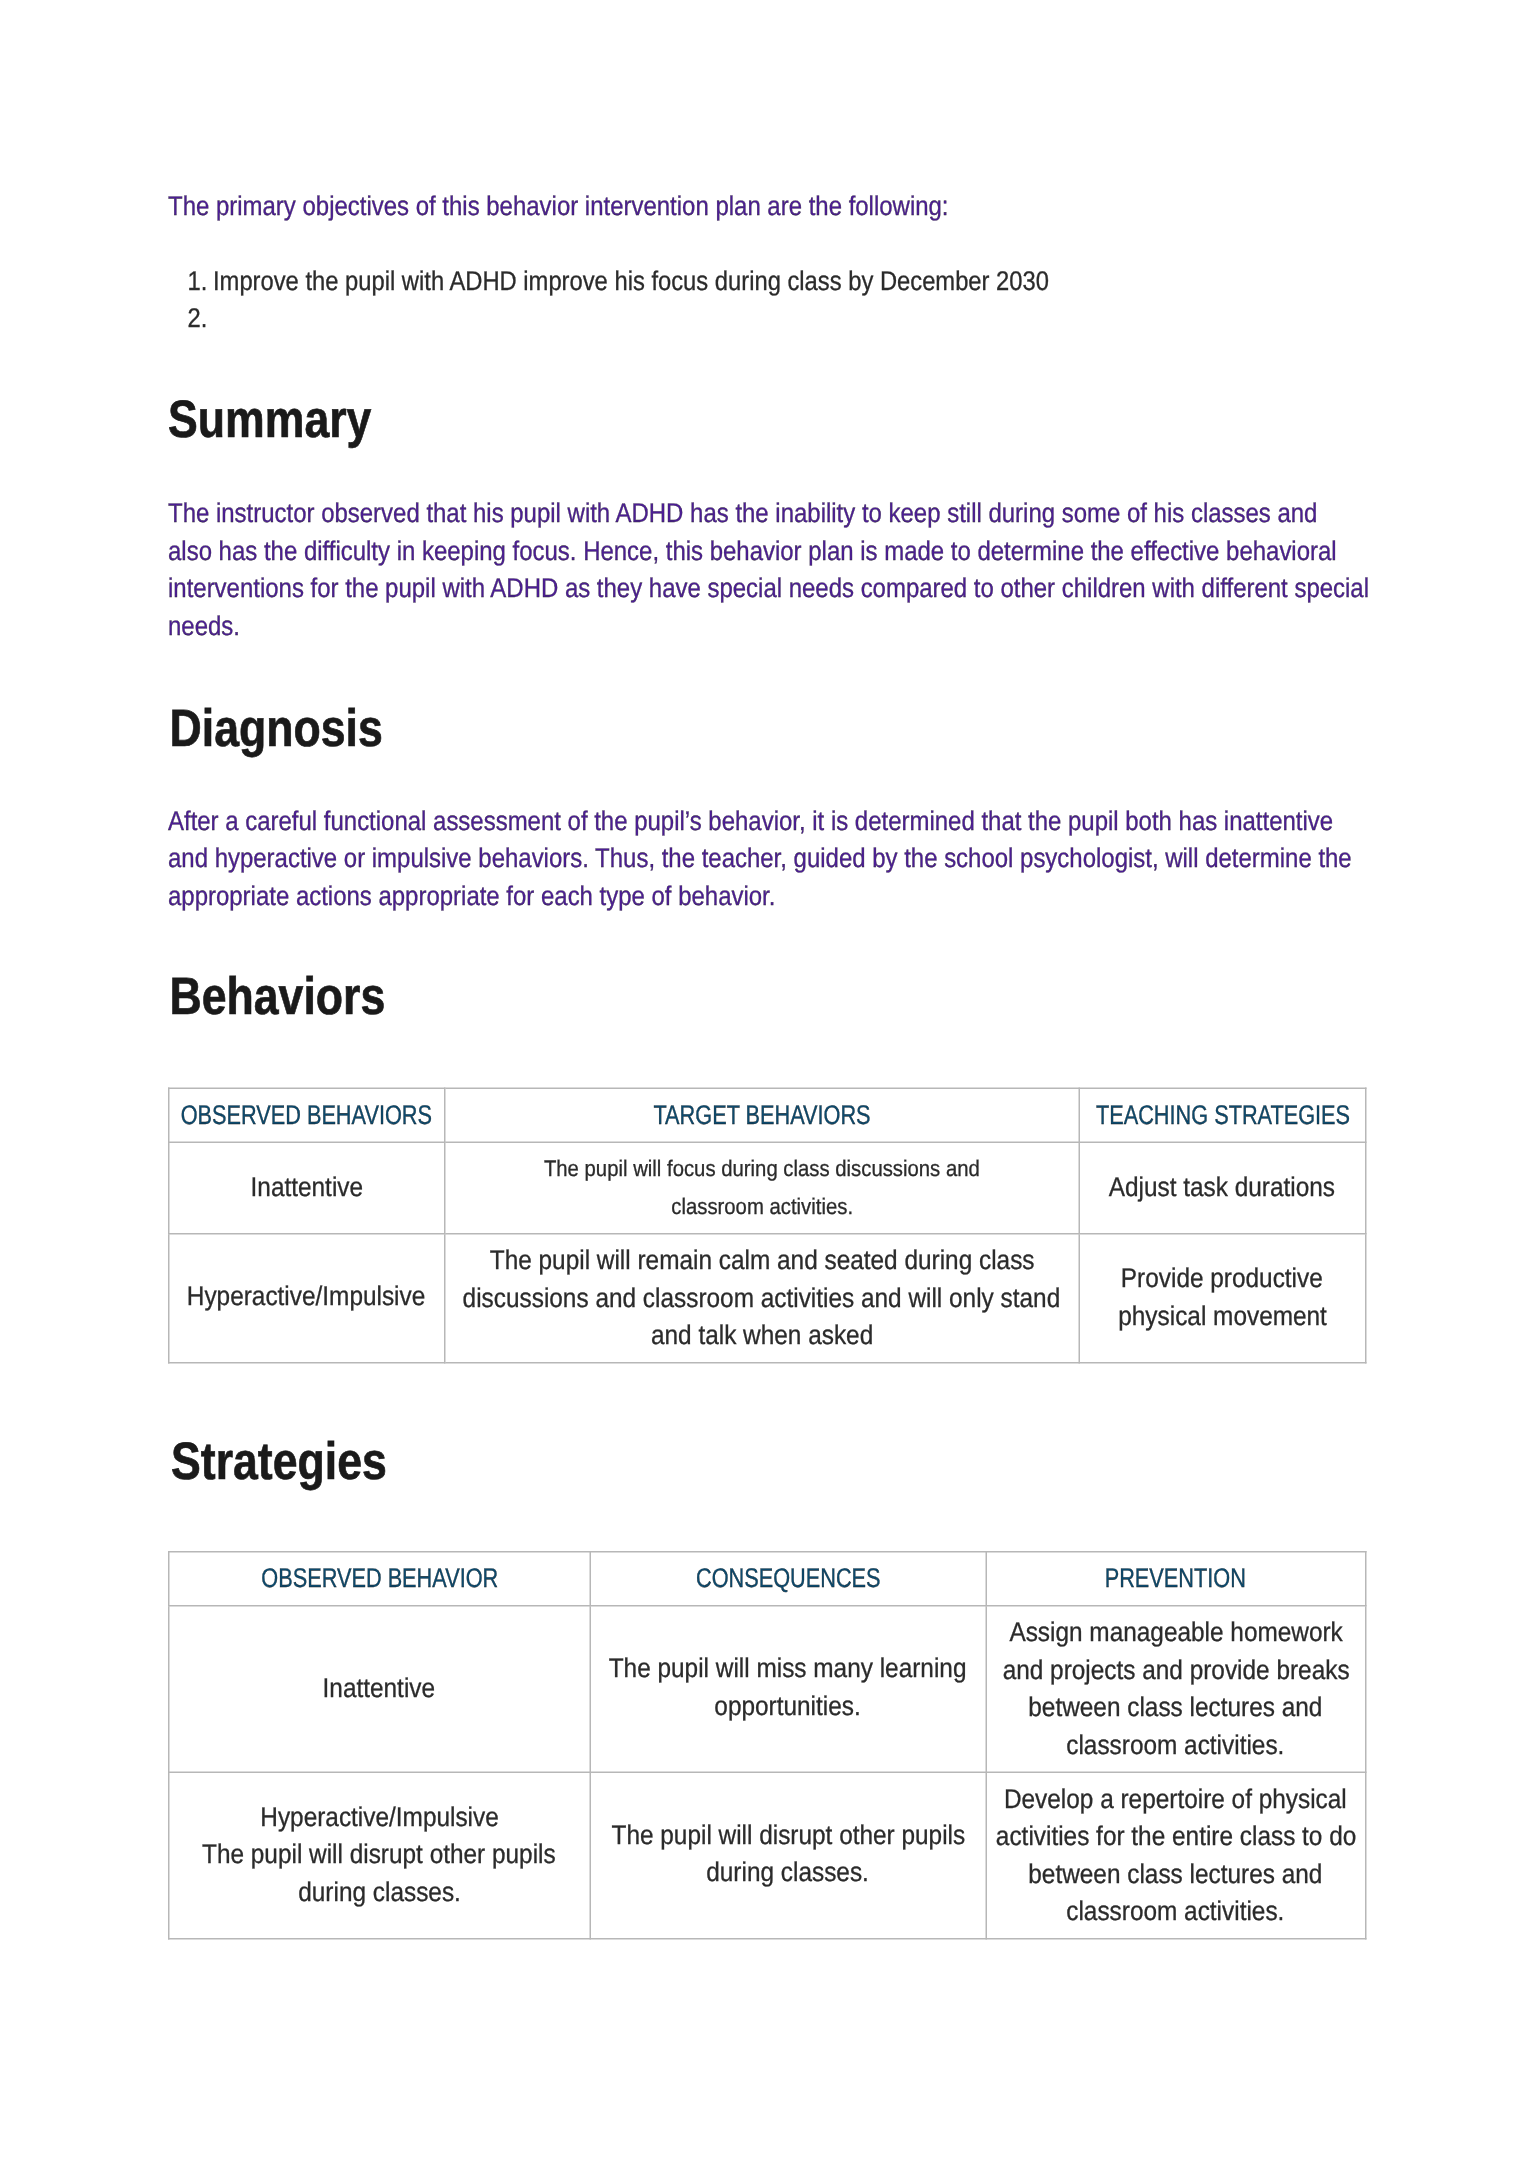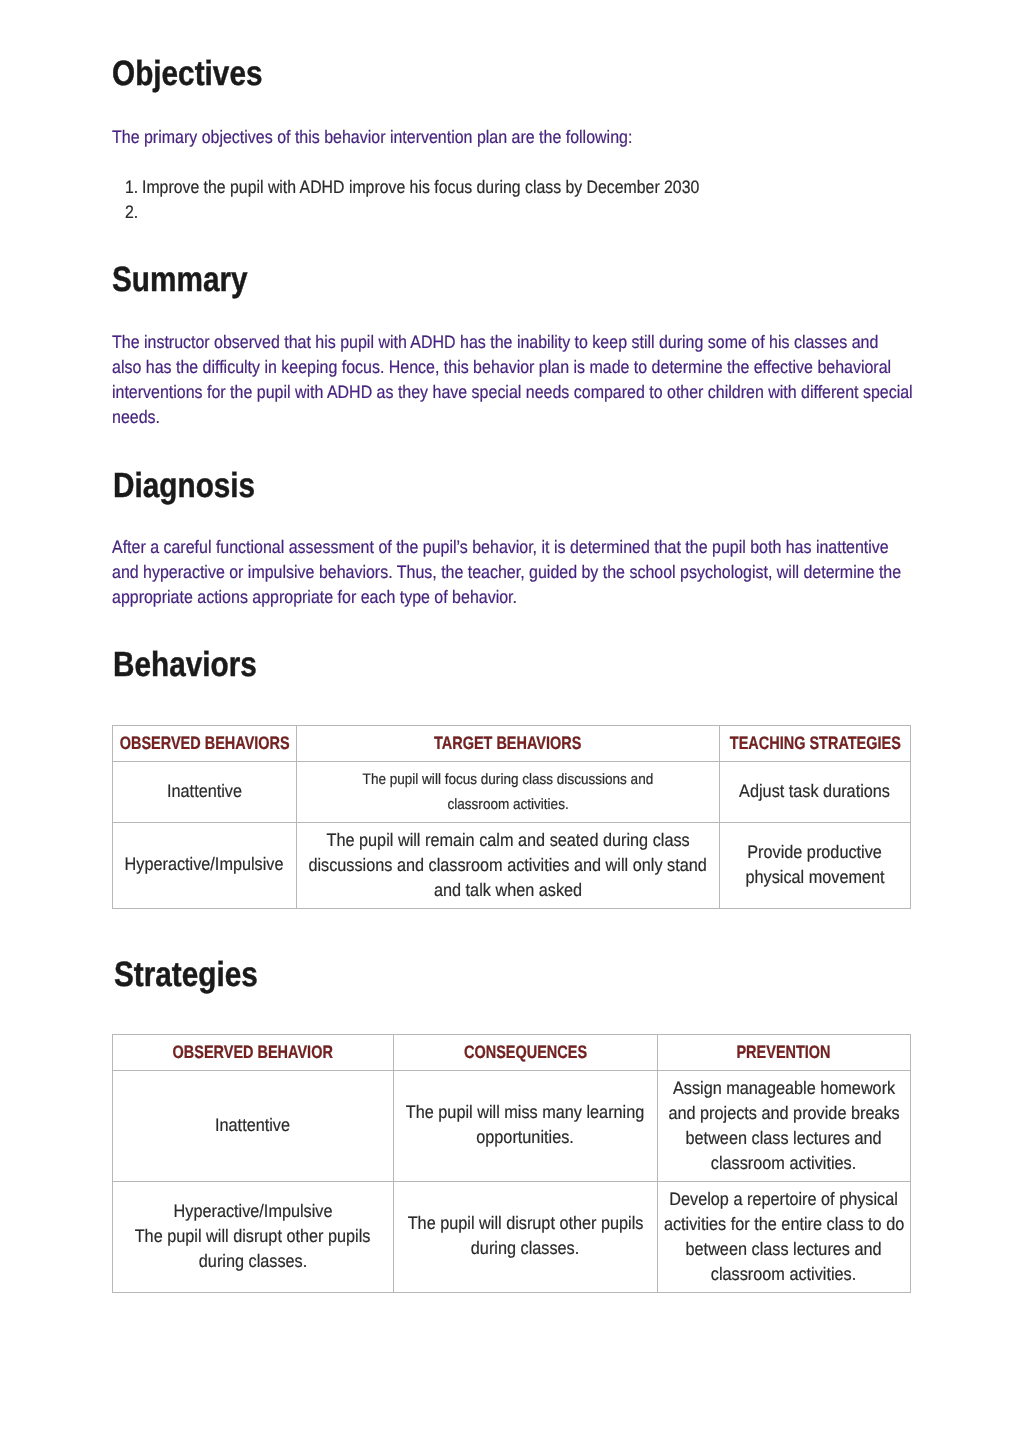--- a/index.html
+++ b/index.html
@@ -26,30 +26,27 @@
   ol.objlist{position:absolute;margin:0;padding:0;list-style:none;font-size:18px;
              line-height:25px;color:#2b2b2b;}
   ol.objlist li{position:relative;height:25px;white-space:nowrap;}
   ol.objlist li .mk{position:absolute;left:0;top:0;}
   ol.objlist li .tx{position:absolute;left:17px;top:0;}
   ol.objlist li .cx{transform:scaleX(0.8800);}
 
   table.doc{position:absolute;border-collapse:collapse;table-layout:fixed;}
   table.doc td,table.doc th{border:1px solid #b7b7b7;padding:0;vertical-align:middle;
         text-align:center;font-weight:400;overflow:hidden;}
-  table.doc th{font-weight:700;color:#7f1d1d;-webkit-text-stroke:0.22px #1a1a1a;}
+  table.doc th{font-weight:400;color:#0c4a6e;-webkit-text-stroke:0.22px #1a1a1a;}
 </style>
 </head>
 <body>
 
 <div class="page">
 
-  <div class="sec-h" style="left:112px;top:56px">
-      <span class="cxb">Objectives</span>
-    </div>
 
   <div class="para" style="left:112px;top:125px;width:900px">
       <span class="cx">The primary objectives of this behavior intervention plan are the following:</span>
     </div>
 
   <ol class="objlist" style="left:125px;top:175px;width:980px">
     <li>
       <span class="mk">
           <span class="cx">1.</span>
         </span>

